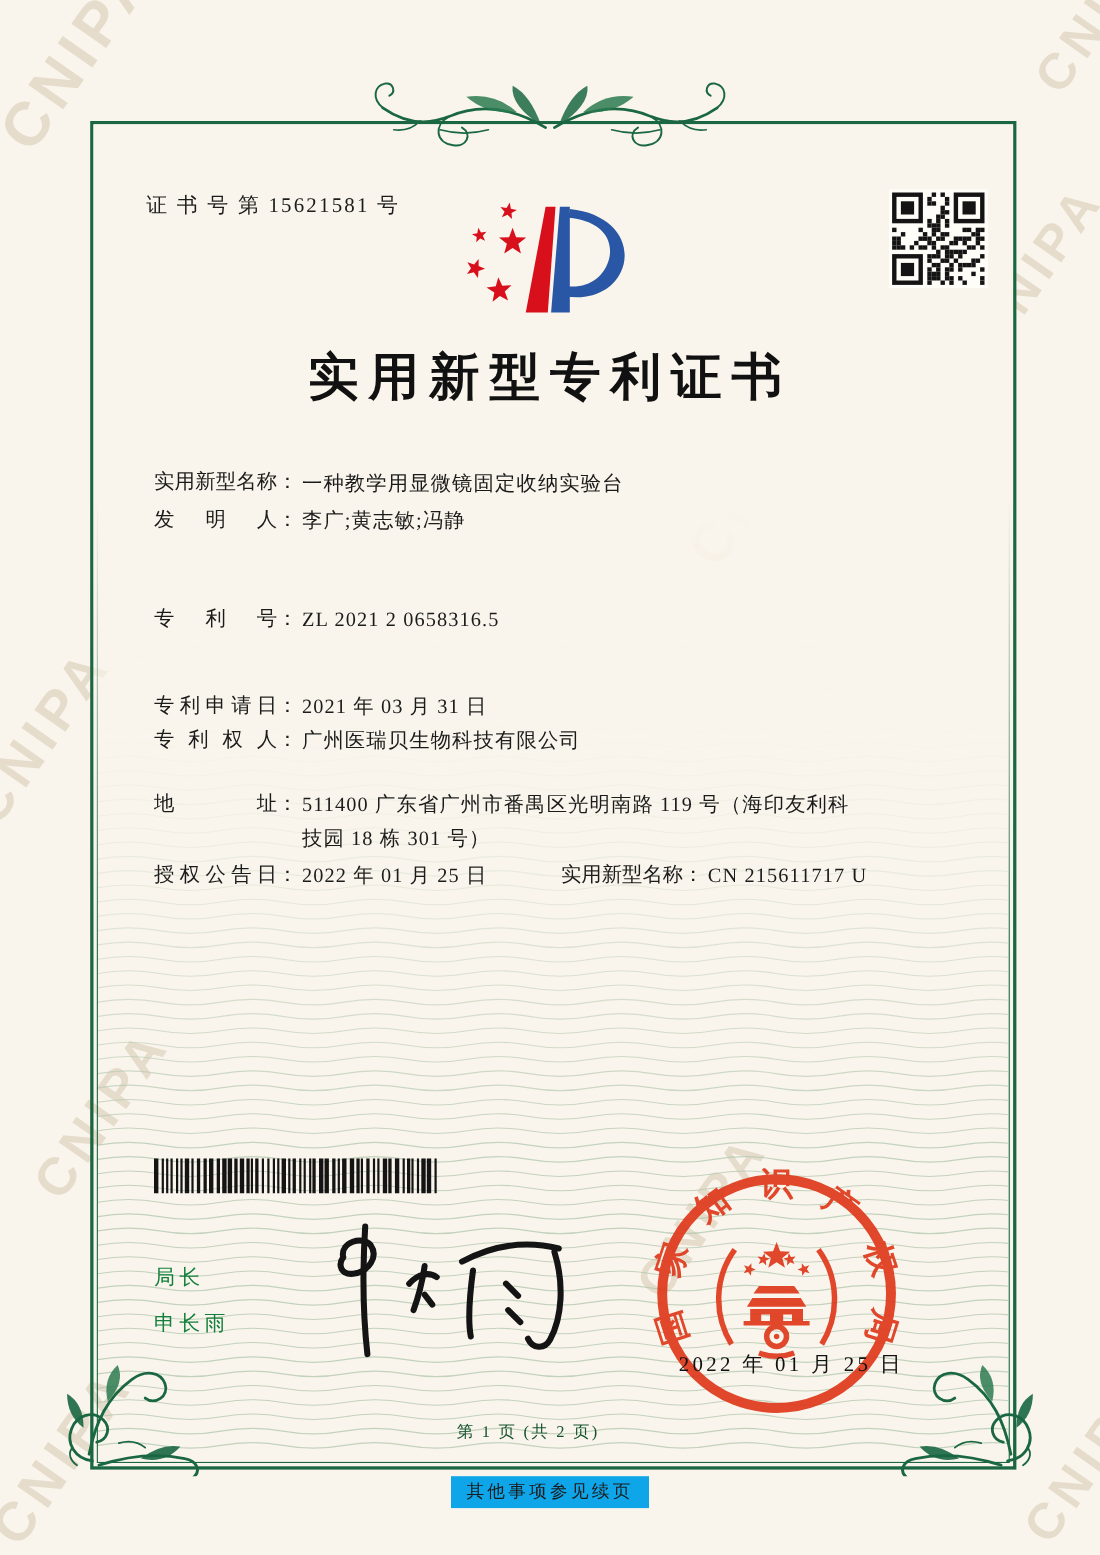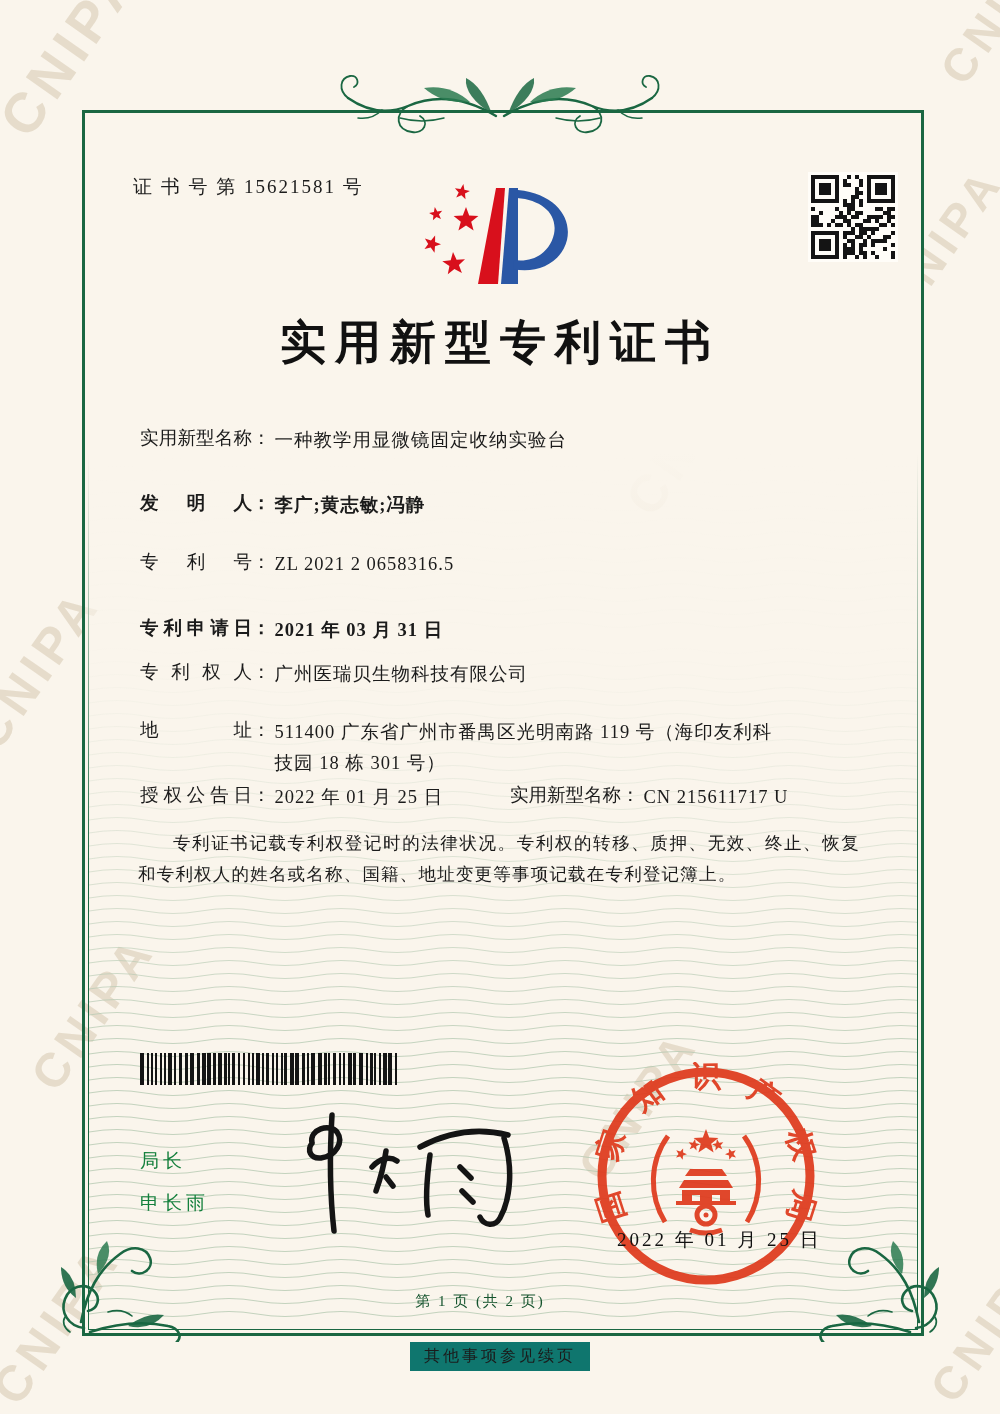--- a/index.html
+++ b/index.html
@@ -43,21 +43,21 @@
   .fvalue{display:inline-block;vertical-align:top;white-space:pre-line;letter-spacing:1px;max-width:600px;line-height:31px;}
   .paras{
     position:absolute;left:138px;top:828px;width:722px;
     font-size:17.5px;line-height:31px;letter-spacing:1.2px;text-align:justify;color:#1b1b1b;
   }
   .paras p{margin:0;text-indent:2em;}
   .signer{position:absolute;left:140px;font-size:19px;letter-spacing:4px;color:#15803d;}
   .pageinfo{position:absolute;left:0;top:1292px;width:960px;text-align:center;font-size:15px;letter-spacing:2px;color:#14532d;}
   .contnote{
     position:absolute;left:50%;top:1342px;transform:translateX(-50%);
-    background:#0f766e;padding:4px 14px;font-size:16px;letter-spacing:3px;color:#1b1b1b;
+    background:#0ea5e9;padding:4px 14px;font-size:16px;letter-spacing:3px;color:#1b1b1b;
   }
   .sealdate{position:absolute;left:617px;top:1227px;font-size:19px;letter-spacing:3px;color:#111;z-index:6;}
   svg{display:block;}
 </style>
 </head>
 <body>
 
 <div id="wmLayer">
     <span class="wm" style="left: -30px; top: 15px; font-size: 56px;">CNIPA</span>
     <span class="wm" style="left: 915px; top: -18px; font-size: 46px;">CNIPA</span>
@@ -345,45 +345,44 @@
   <path d="M99,20 L108,20 L108,116 L91,116 Z" fill="#2a57a5"></path>
   <path d="M108,22 C146,26 162,50 157,72 C151,96 126,106 103,101 L104,92
            C124,95 140,84 144,66 C148,46 132,32 107,30 Z" fill="#2a57a5"></path>
 </svg>
 
 <div class="title">实用新型专利证书</div>
 
 <div class="field" style="top:425px;">
   <span class="flabel">实用新型名称</span><span class="colon">：</span><span class="fvalue">一种教学用显微镜固定收纳实验台</span>
 </div>
-<div class="field" style="top:490px;font-weight:bold;">
+<div class="field" style="top:459px;">
   <span class="flabel">发明人</span><span class="colon">：</span><span class="fvalue">李广;黄志敏;冯静</span>
 </div>
 <div class="field" style="top:549px;">
   <span class="flabel">专利号</span><span class="colon">：</span><span class="fvalue">ZL 2021 2 0658316.5</span>
 </div>
-<div class="field" style="top:615px;font-weight:bold;">
+<div class="field" style="top:628px;">
   <span class="flabel">专利申请日</span><span class="colon">：</span><span class="fvalue">2021 年 03 月 31 日</span>
 </div>
 <div class="field" style="top:659px;">
   <span class="flabel">专利权人</span><span class="colon">：</span><span class="fvalue">广州医瑞贝生物科技有限公司</span>
 </div>
 <div class="field" style="top:717px;">
   <span class="flabel">地址</span><span class="colon">：</span><span class="fvalue" style="max-width:560px;">511400 广东省广州市番禺区光明南路 119 号（海印友利科
 技园 18 栋 301 号）</span>
 </div>
 <div class="field" style="top:782px;">
   <span class="flabel">授权公告日</span><span class="colon">：</span><span class="fvalue">2022 年 01 月 25 日</span>
 </div>
 <div class="field" style="top:782px;left:510px;">
   <span>实用新型名称</span><span class="colon">：</span><span class="fvalue">CN 215611717 U</span>
 </div>
 
 <div class="paras">
-  <p>专利证书记载专利权登记时的法律状况。专利权的转移、质押、无效、终止、恢复和专利权人的姓名或名称、国籍、地址变更等事项记载在专利登记簿上。</p>
 </div>
 
 <svg id="barcode" class="abs" style="left:140px;top:1053px;" width="264" height="32">
     <rect x="0" y="0" width="4" height="32" fill="#141414"></rect>
     <rect x="7" y="0" width="2" height="32" fill="#141414"></rect>
     <rect x="11" y="0" width="2" height="32" fill="#141414"></rect>
     <rect x="15" y="0" width="2" height="32" fill="#141414"></rect>
     <rect x="20" y="0" width="2" height="32" fill="#141414"></rect>
     <rect x="24" y="0" width="2" height="32" fill="#141414"></rect>
     <rect x="28" y="0" width="4" height="32" fill="#141414"></rect>

